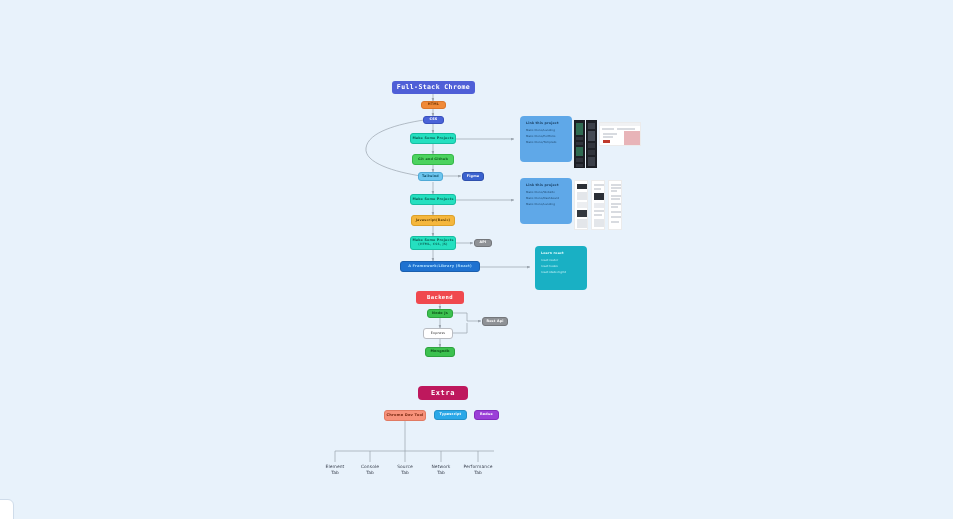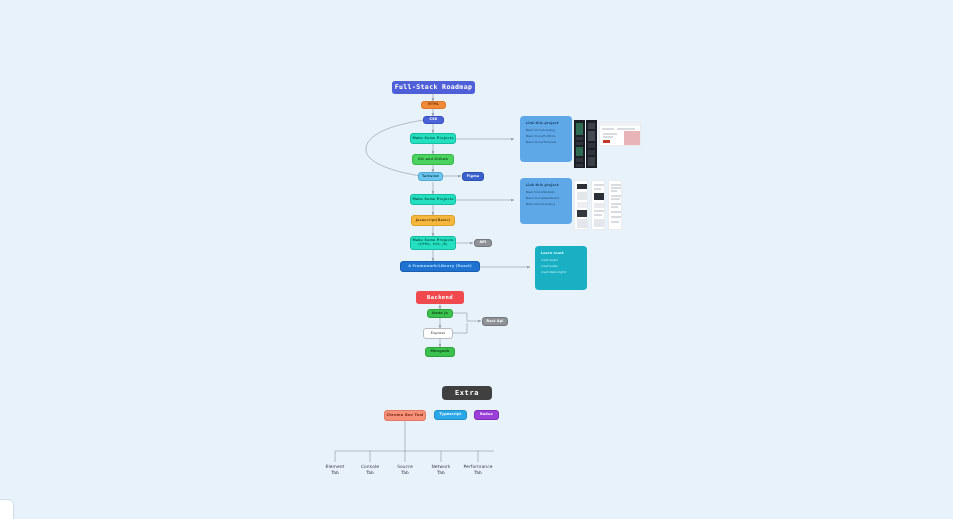--- a/index.html
+++ b/index.html
@@ -35,28 +35,27 @@
   .banner {
     background: #4f5fd7;
     color: #ffffff;
     font-family: "DejaVu Sans Mono", monospace;
     font-weight: bold;
     font-size: 6.5px;
     border-radius: 3px;
     letter-spacing: .4px;
   }
   .banner-dark {
-    background: #404040;
+    background: #be185d;
     color: #ffffff;
     font-family: "DejaVu Sans Mono", monospace;
     font-weight: bold;
     font-size: 7px;
     border-radius: 4px;
     letter-spacing: .6px;
-    margin-left: 24px;
   }
   .banner-red {
     background: #f0494e;
     color: #ffffff;
     font-family: "DejaVu Sans Mono", monospace;
     font-weight: bold;
     font-size: 5.5px;
     border-radius: 3px;
     letter-spacing: .4px;
   }
@@ -190,21 +189,21 @@
       <path d="M335,451 L494,451"></path>
       <path d="M335,451 L335,462"></path>
       <path d="M370,451 L370,462"></path>
       <path d="M405,451 L405,462"></path>
       <path d="M441,451 L441,462"></path>
       <path d="M478,451 L478,462"></path>
     </g>
   </svg>
 
   <div class="node banner" style="left:392px; top:81px; width:83px; height:13px;">
-    <span>Full-Stack Roadmap</span>
+    <span>Full-Stack Chrome</span>
   </div>
 
   <div class="node n-html" style="left:421px; top:101px; width:25px; height:8px;">
     <span>HTML</span>
   </div>
 
   <div class="node n-css" style="left:423px; top:116px; width:21px; height:8px;">
     <span>CSS</span>
   </div>
 

